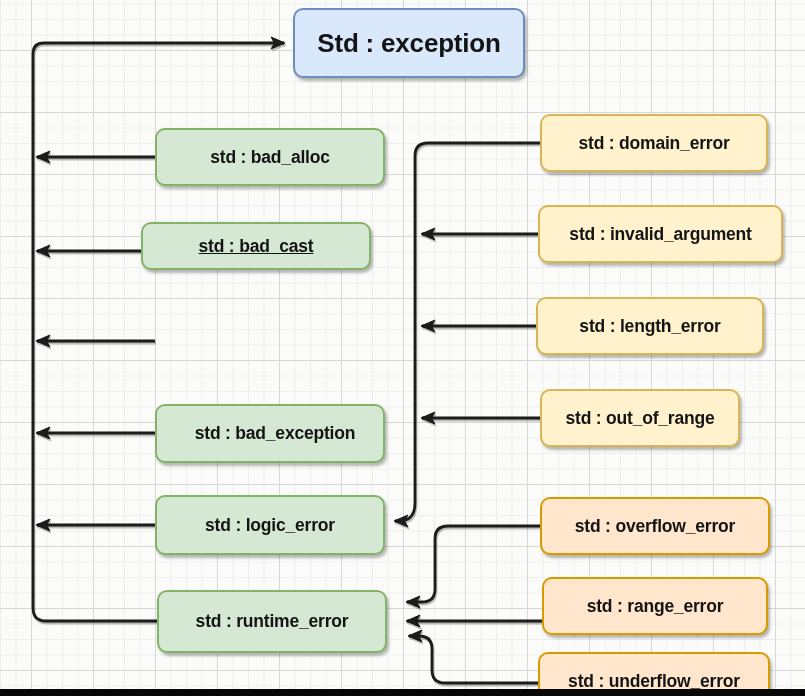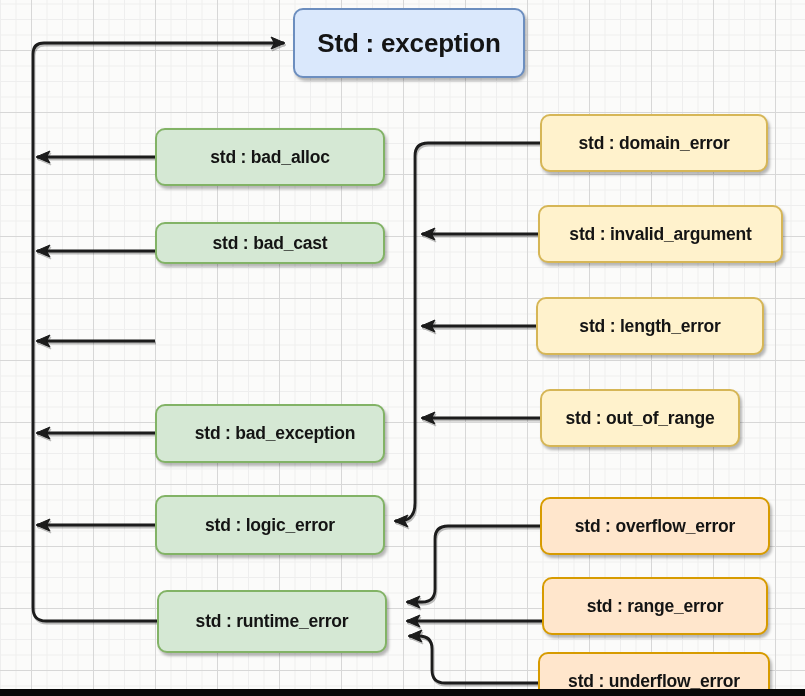--- a/index.html
+++ b/index.html
@@ -69,21 +69,21 @@
       <path d="M540,418 H422" marker-end="url(#arr)"></path>
       <path d="M540,526 H448 Q435,526 435,539 V589 Q435,602 422,602 H407" marker-end="url(#arr)"></path>
       <path d="M542,621 H407" marker-end="url(#arr)"></path>
       <path d="M538,683 H445 Q432,683 432,670 V649 Q432,636 419,636 H409" marker-end="url(#arr)"></path>
     </g>
   </svg>
 
   <div class="node root blue" style="left:293px;top:8px;width:232px;height:70px;">Std : exception</div>
 
   <div class="node green" style="left:155px;top:128px;width:230px;height:58px;">std : bad_alloc</div>
-  <div class="node green" style="left:155px;top:222px;width:230px;height:42px;">std : bad_cast</div>
+  <div class="node green" style="left:141px;top:222px;width:230px;height:48px;text-decoration:underline;">std : bad_cast</div>
   <div class="node green" style="left:155px;top:404px;width:230px;height:59px;padding-left:10px;">std : bad_exception</div>
   <div class="node green" style="left:155px;top:495px;width:230px;height:60px;">std : logic_error</div>
   <div class="node green" style="left:157px;top:590px;width:230px;height:63px;">std : runtime_error</div>
 
   <div class="node yellow" style="left:540px;top:114px;width:228px;height:58px;">std : domain_error</div>
   <div class="node yellow" style="left:538px;top:205px;width:245px;height:58px;">std : invalid_argument</div>
   <div class="node yellow" style="left:536px;top:297px;width:228px;height:58px;">std : length_error</div>
   <div class="node yellow" style="left:540px;top:389px;width:200px;height:58px;">std : out_of_range</div>
 
   <div class="node orange" style="left:540px;top:497px;width:230px;height:58px;">std : overflow_error</div>

